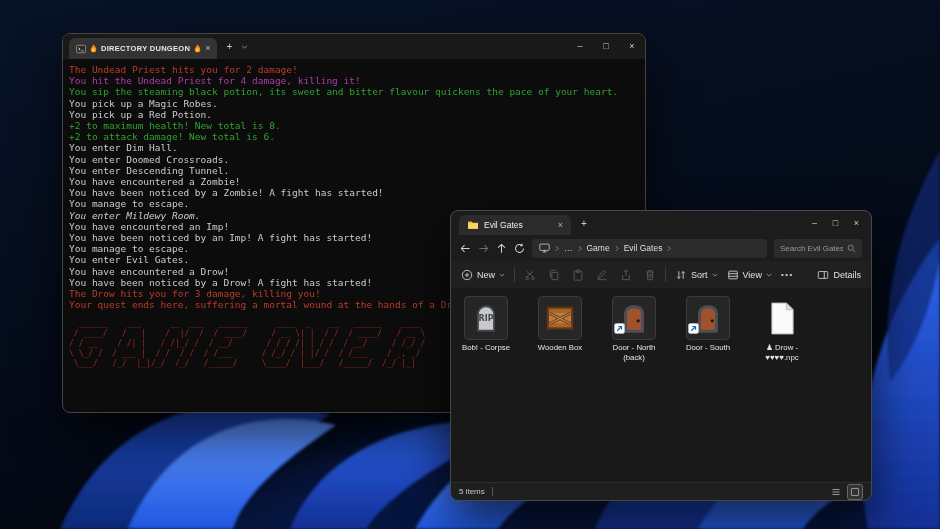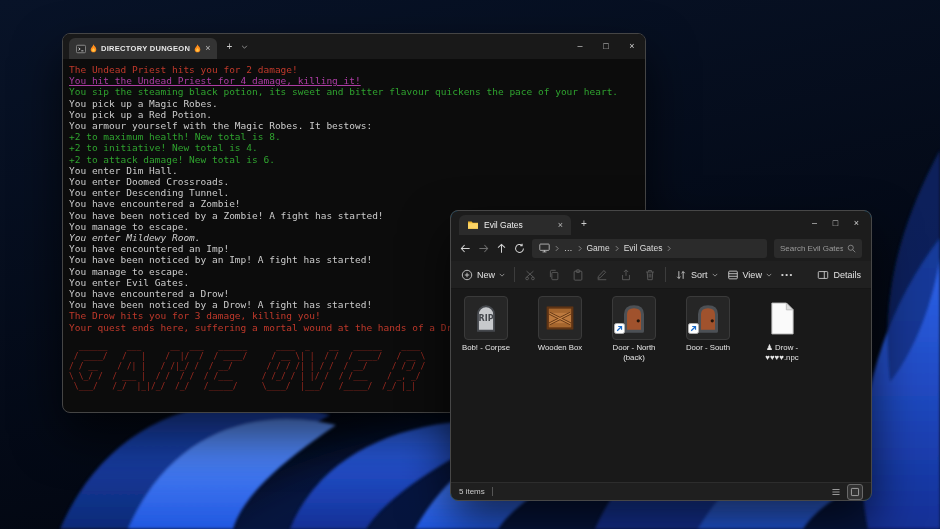--- a/index.html
+++ b/index.html
@@ -149,27 +149,25 @@
       </span>
       <div class="t-controls">
         <span>–</span>
         <span>□</span>
         <span>×</span>
       </div>
     </div>
     <div class="t-body">
       <div>
           <div class="t-line" style="color: rgb(192, 57, 43);">The Undead Priest hits you for 2 damage!</div>
-          <div class="t-line" style="color: rgb(173, 61, 164); text-decoration: underline;">You hit the Undead Priest for 4 damage, killing it!</div>
+          <div class="t-line" style="color: rgb(173, 61, 164);">You hit the Undead Priest for 4 damage, killing it!</div>
           <div class="t-line" style="color: rgb(47, 163, 47);">You sip the steaming black potion, its sweet and bitter flavour quickens the pace of your heart.</div>
           <div class="t-line" style="color: rgb(204, 204, 204);">You pick up a Magic Robes.</div>
           <div class="t-line" style="color: rgb(204, 204, 204);">You pick up a Red Potion.</div>
-          <div class="t-line" style="color: rgb(204, 204, 204);">You armour yourself with the Magic Robes. It bestows:</div>
           <div class="t-line" style="color: rgb(47, 163, 47);">+2 to maximum health! New total is 8.</div>
-          <div class="t-line" style="color: rgb(47, 163, 47);">+2 to initiative! New total is 4.</div>
           <div class="t-line" style="color: rgb(47, 163, 47);">+2 to attack damage! New total is 6.</div>
           <div class="t-line" style="color: rgb(204, 204, 204);">You enter Dim Hall.</div>
           <div class="t-line" style="color: rgb(204, 204, 204);">You enter Doomed Crossroads.</div>
           <div class="t-line" style="color: rgb(204, 204, 204);">You enter Descending Tunnel.</div>
           <div class="t-line" style="color: rgb(204, 204, 204);">You have encountered a Zombie!</div>
           <div class="t-line" style="color: rgb(204, 204, 204);">You have been noticed by a Zombie! A fight has started!</div>
           <div class="t-line" style="color: rgb(204, 204, 204);">You manage to escape.</div>
           <div class="t-line" style="color: rgb(204, 204, 204); font-style: italic;">You enter Mildewy Room.</div>
           <div class="t-line" style="color: rgb(204, 204, 204);">You have encountered an Imp!</div>
           <div class="t-line" style="color: rgb(204, 204, 204);">You have been noticed by an Imp! A fight has started!</div>

